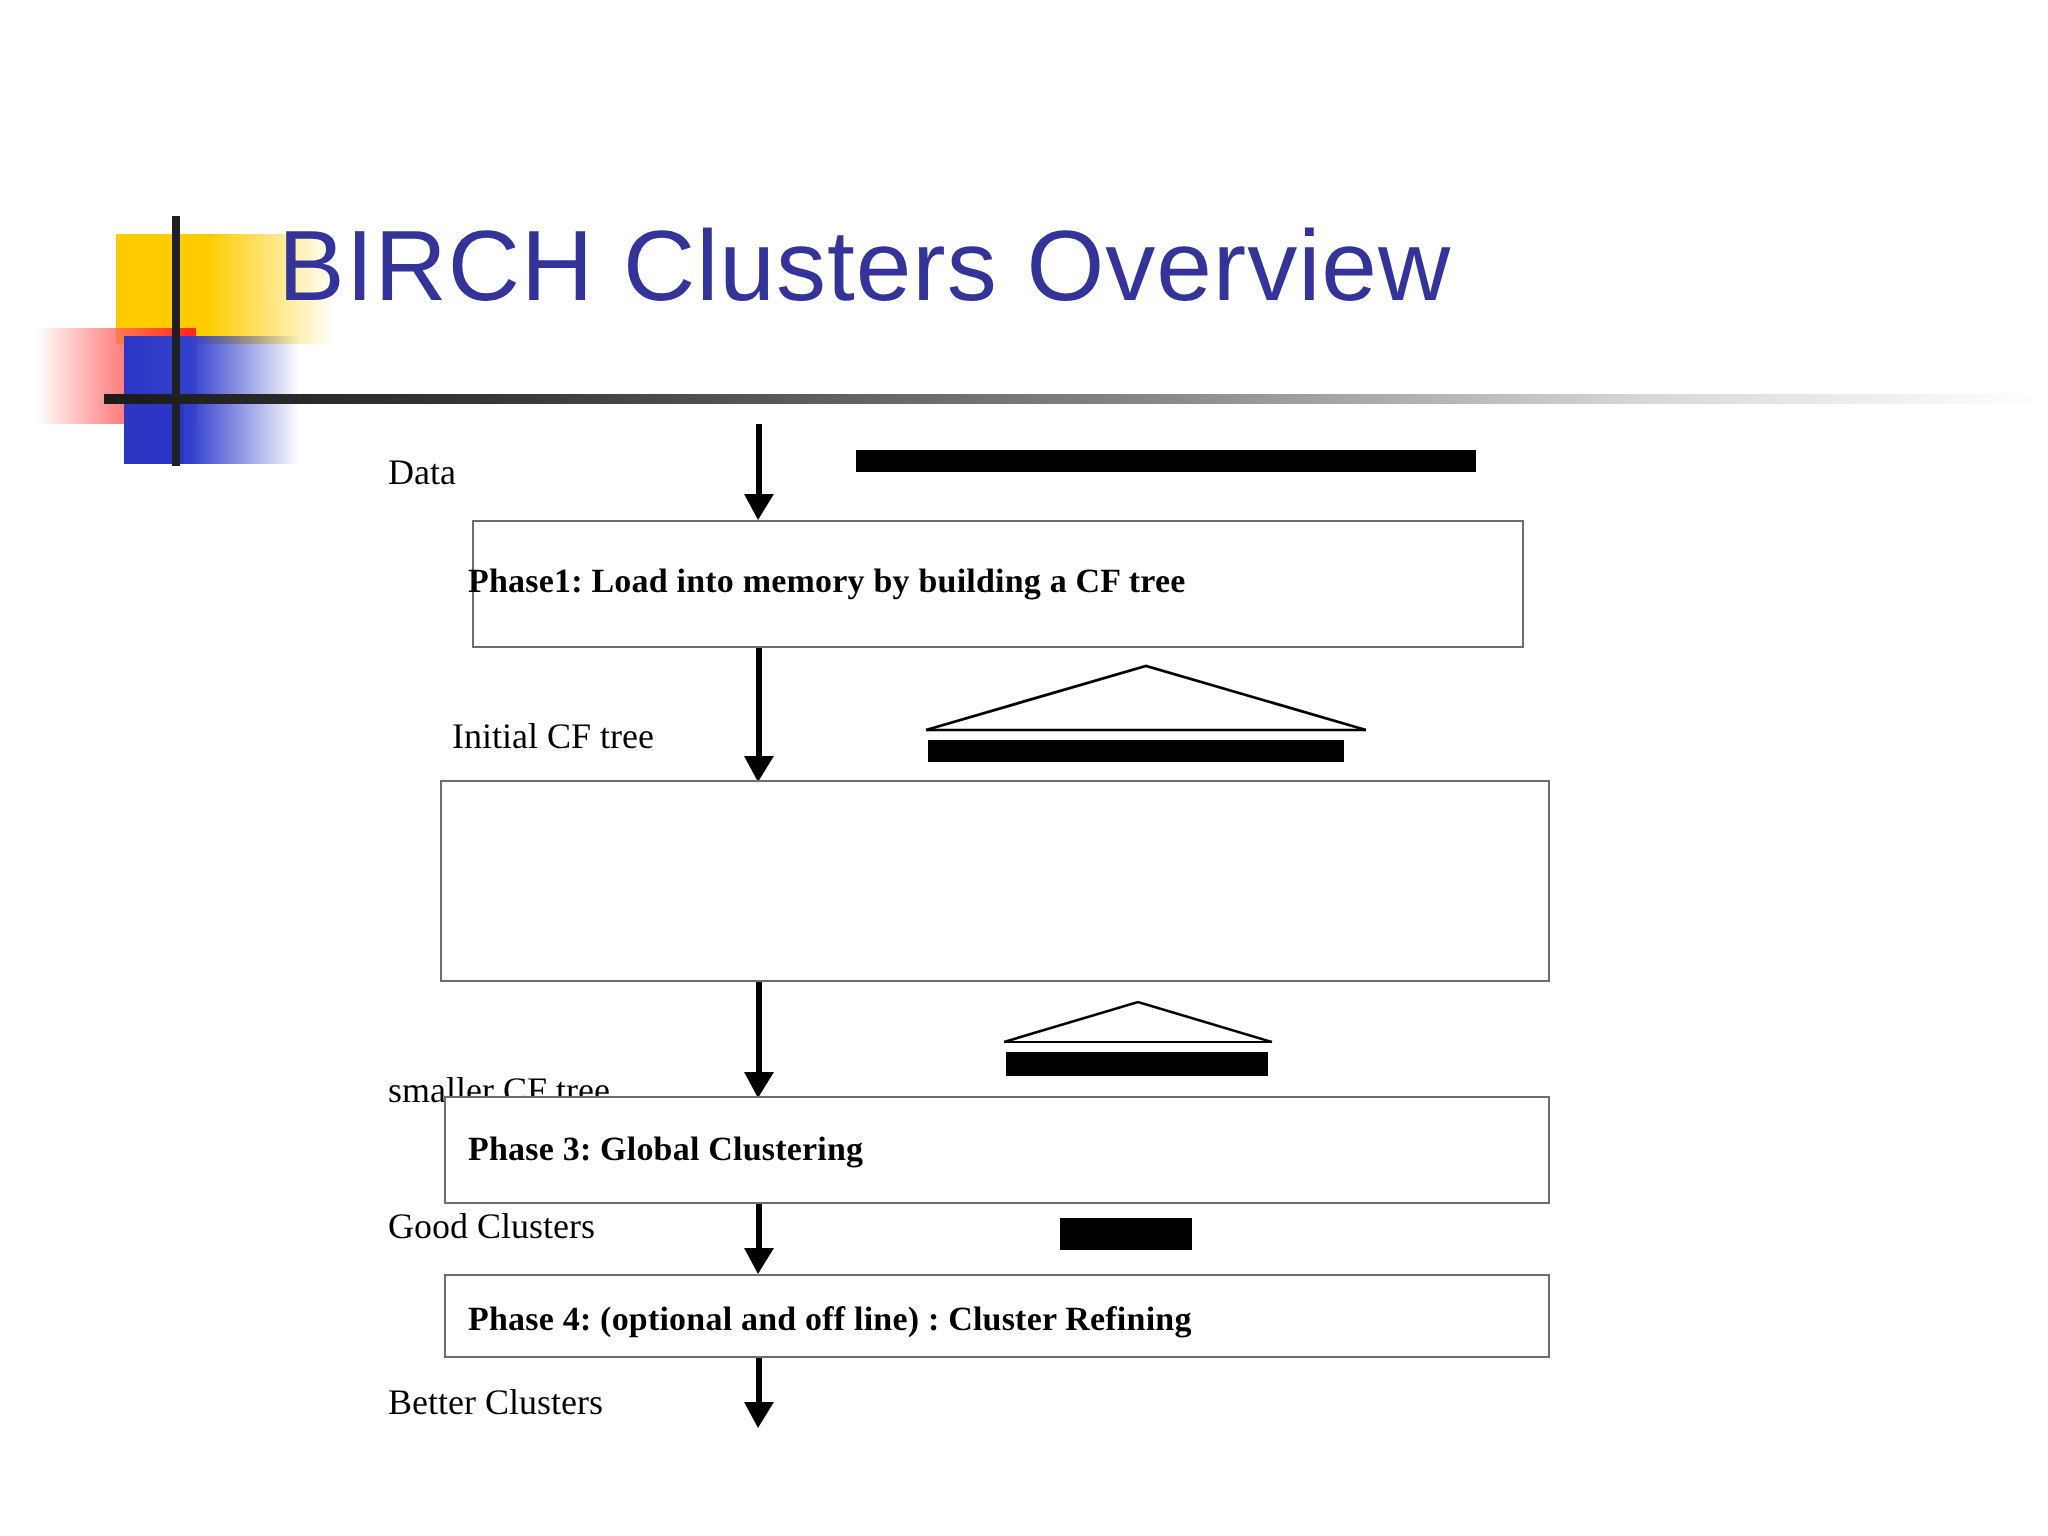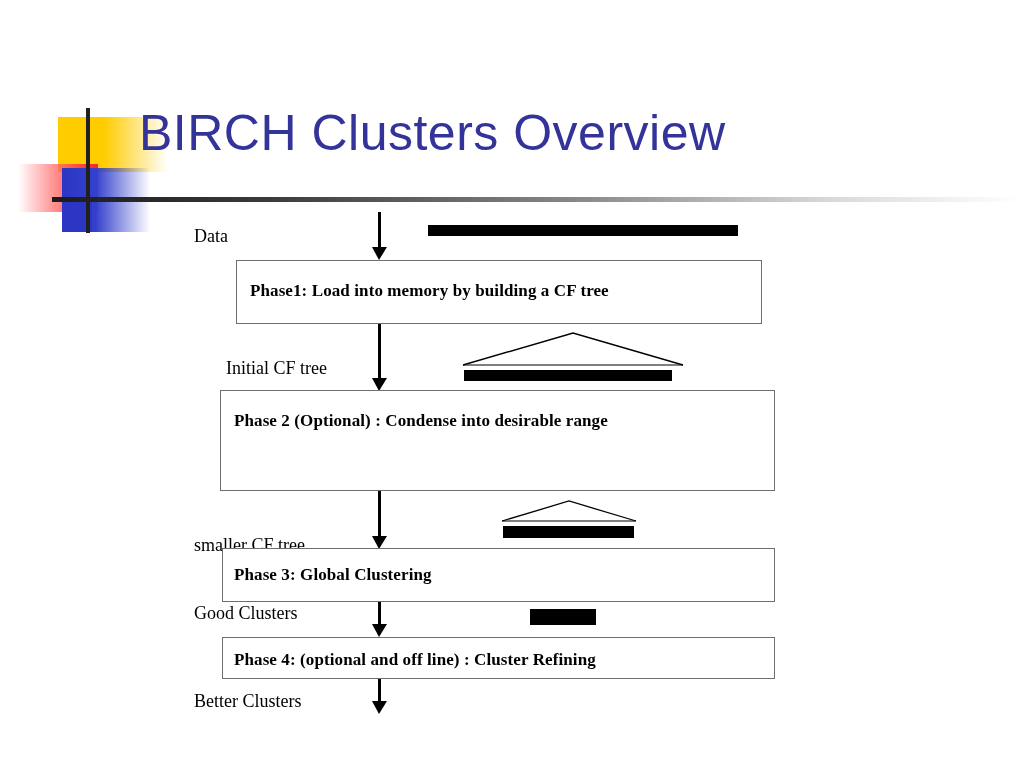--- a/index.html
+++ b/index.html
@@ -134,39 +134,38 @@
   <div class="side-label" style="left:194px; top:226px;">Data</div>
 
   <div class="bar" style="left:428px; top:225px; width:310px; height:11px;"></div>
 
   <div class="arrow" style="left:372px; top:212px; width:15px; height:48px;">
     <div class="shaft" style="height:36px;"></div>
     <div class="head" style="top:35px;"></div>
   </div>
 
   <div class="phase-box" style="left:236px; top:260px; width:526px; height:64px;"></div>
-  <div class="phase-text" style="left:250px; top:281px;">Phase1: Load into memory by building a CF tree</div>
+  <div class="phase-text" style="left:234px; top:281px;">Phase1: Load into memory by building a CF tree</div>
 
   <div class="side-label" style="left:194px; top:358px;margin-left:32px;">Initial CF tree</div>
 
   <div class="tree" style="left:462px; top:330px;">
     <svg width="222" height="52" viewBox="0 0 222 52">
       <polyline points="1,35 111,3 221,35" fill="none" stroke="#000000" stroke-width="1.4"></polyline>
       <line x1="1" y1="35" x2="221" y2="35" stroke="#000000" stroke-width="1.2"></line>
       <rect x="2" y="40" width="208" height="11" fill="#000000"></rect>
     </svg>
   </div>
 
   <div class="arrow" style="left:372px; top:324px; width:15px; height:68px;">
     <div class="shaft" style="height:56px;"></div>
     <div class="head" style="top:54px;"></div>
   </div>
 
   <div class="phase-box" style="left:220px; top:390px; width:555px; height:101px;"></div>
-  <div class="phase-text" style="left:234px; top:411px;">Phase 2 (Optional) : Condense into desirable range</div>
 
   <div class="side-label" style="left:194px; top:513px;margin-top:22px;">smaller CF tree</div>
 
   <div class="tree" style="left:501px; top:498px;">
     <svg width="136" height="42" viewBox="0 0 136 42">
       <polyline points="1,23 68,3 135,23" fill="none" stroke="#000000" stroke-width="1.3"></polyline>
       <line x1="1" y1="23" x2="135" y2="23" stroke="#000000" stroke-width="1.1"></line>
       <rect x="2" y="28" width="131" height="12" fill="#000000"></rect>
     </svg>
   </div>

